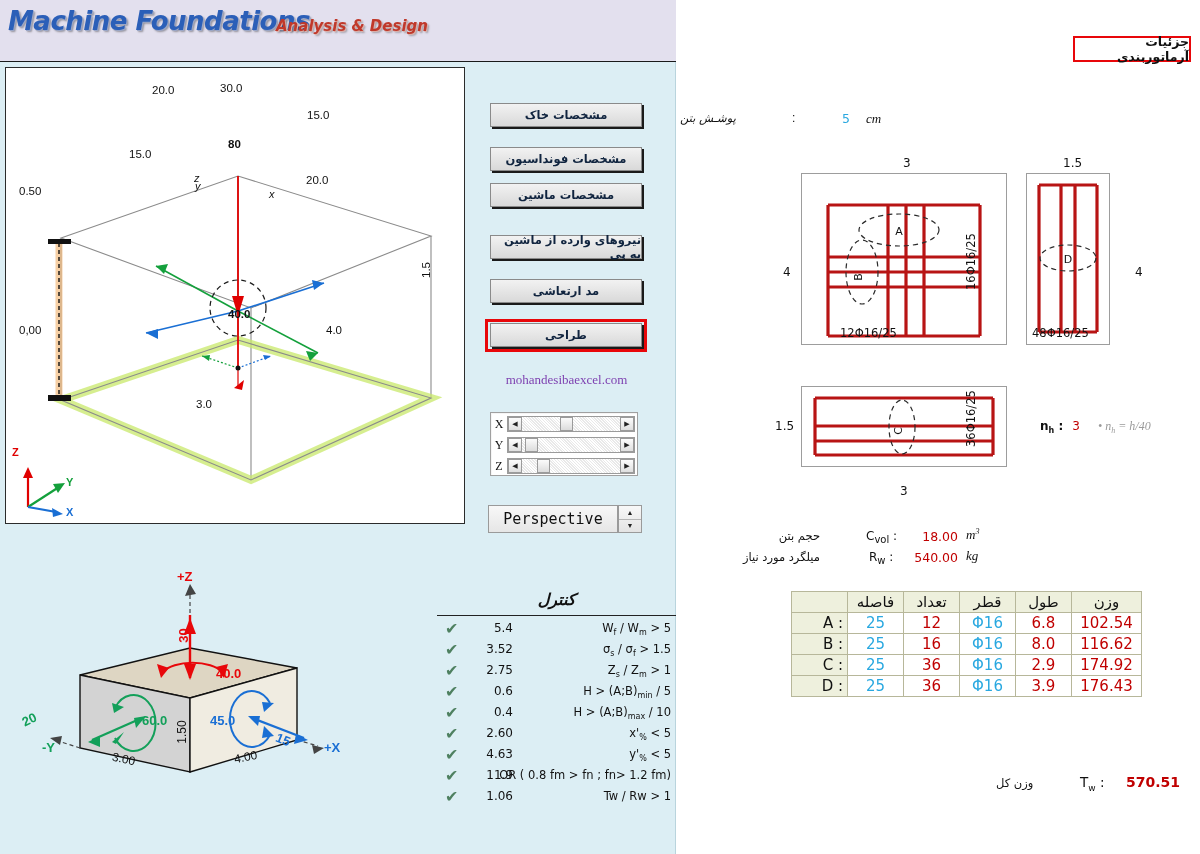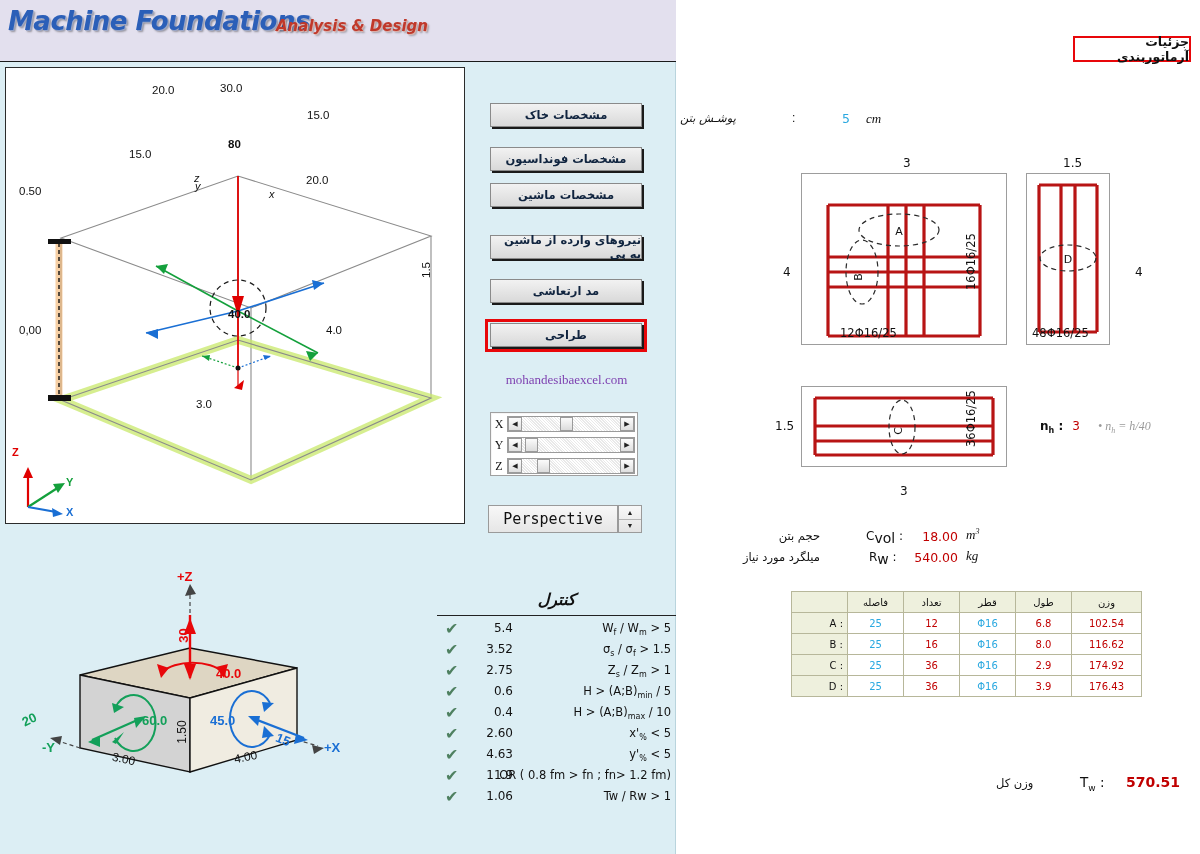--- a/index.html
+++ b/index.html
@@ -174,29 +174,29 @@
   .rb-cap-v{ transform:rotate(-90deg); transform-origin:left top; }
 
   #nh-label{ position:absolute; left:1040px; top:419px; font-family:"DejaVu Sans", sans-serif; font-size:12px; font-weight:bold; color:#111; }
   #nh-value{ position:absolute; left:1058px; top:419px; width:36px; text-align:center; font-family:"DejaVu Sans", sans-serif; font-size:12px; color:#c00000; }
   #nh-note{ position:absolute; left:1098px; top:419px; font-family:"Liberation Serif", serif; font-style:italic; font-size:12px; color:#9a9a9a; }
   #nh-note .bullet{ color:#9a9a9a; }
 
   
   .sum-fa{ position:absolute; font-family:"DejaVu Sans", sans-serif; font-size:11.5px; color:#111; direction:rtl; text-align:right; }
   .sum-sym{ position:absolute; font-family:"DejaVu Sans", sans-serif; font-size:12px; color:#111; }
-  .sum-sym sub{ font-size:14px; }
+  .sum-sym sub{ font-size:10px; }
   .sum-val{ position:absolute; width:58px; text-align:right; font-family:"DejaVu Sans", sans-serif; font-size:12.5px; color:#c00000; }
   .sum-unit{ position:absolute; font-family:"Liberation Serif", serif; font-style:italic; font-size:13px; color:#111;padding-left:40px; }
   .sum-unit sup{ font-size:8px; }
 
   
   #rebar-table{
     position:absolute; left:791px; top:591px; border-collapse:collapse;
-    font-family:"DejaVu Sans", sans-serif; font-size:10px;
+    font-family:"DejaVu Sans", sans-serif; font-size:15px;
   }
   #rebar-table td, #rebar-table th{
     border:1px solid #b7b79a; height:21px; text-align:center; padding:0 4px;
     font-weight:normal;
   }
   #rebar-table .hdr{ background:#eef0dd; color:#111; }
   #rebar-table .rowlbl{ background:#eef0dd; color:#111; text-align:right; width:56px; }
   #rebar-table .c-blue{ color:#29a8e0; }
   #rebar-table .c-red{ color:#c00000; }
   #rebar-table .w-sp{ width:56px; } #rebar-table .w-ct{ width:56px; }

